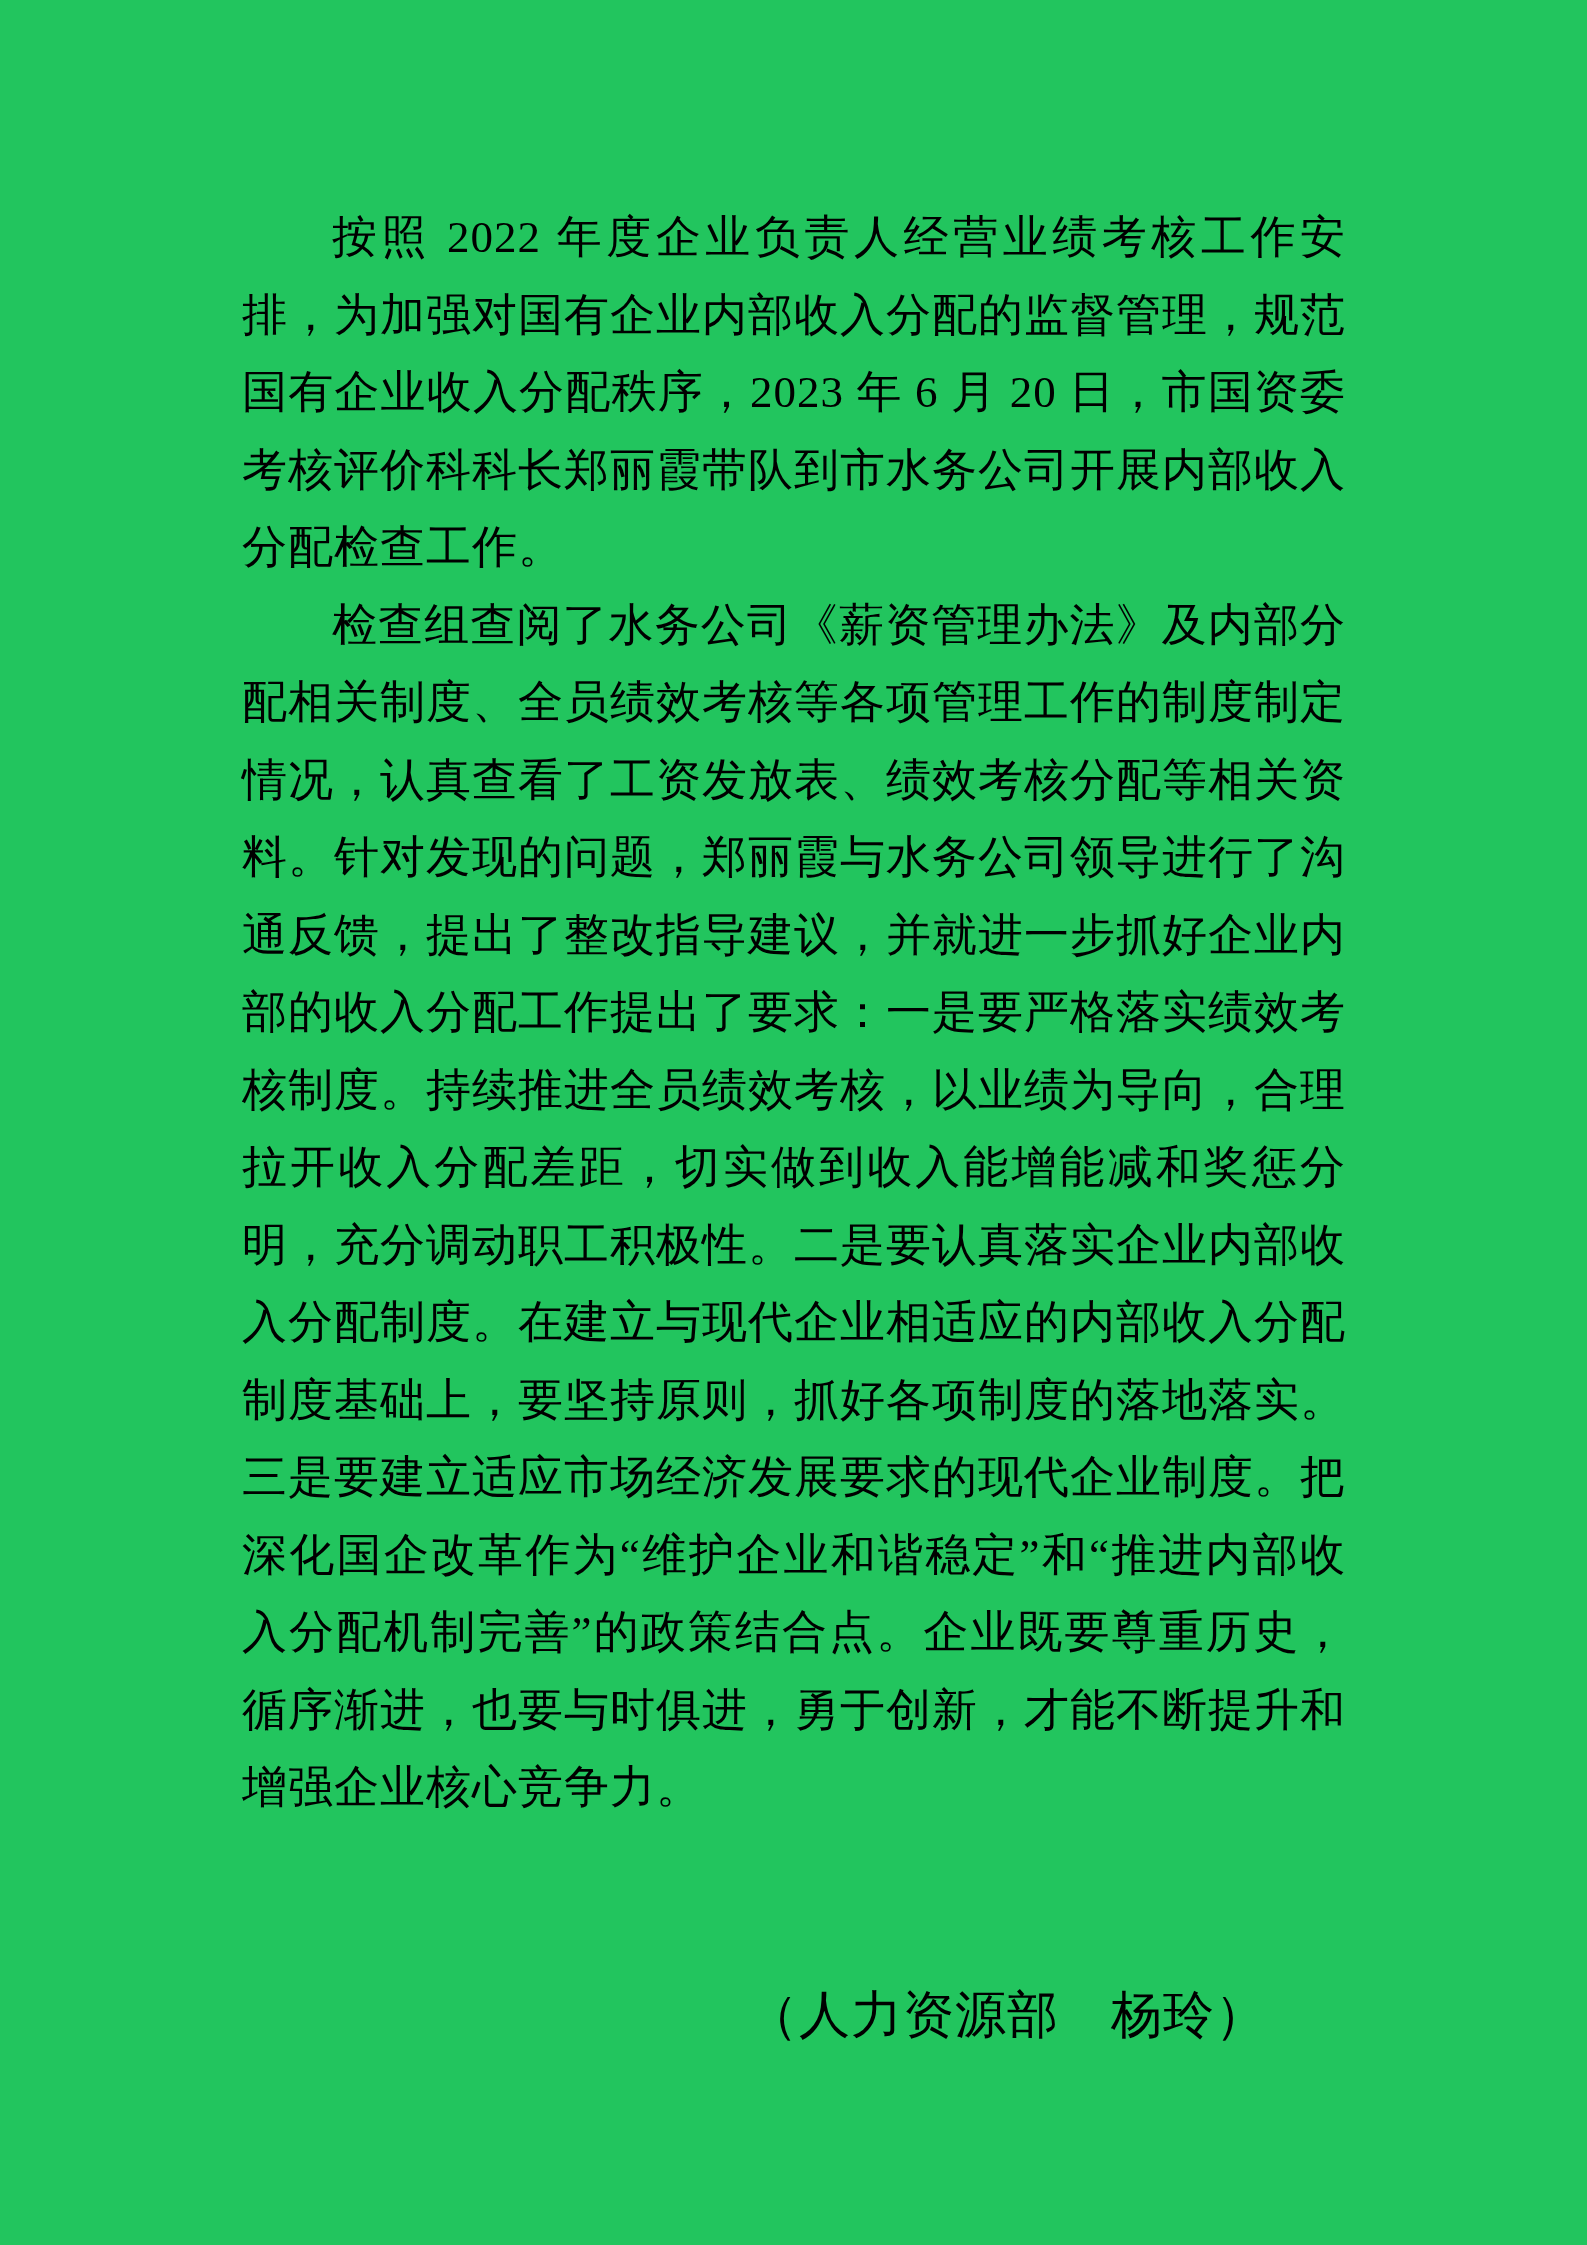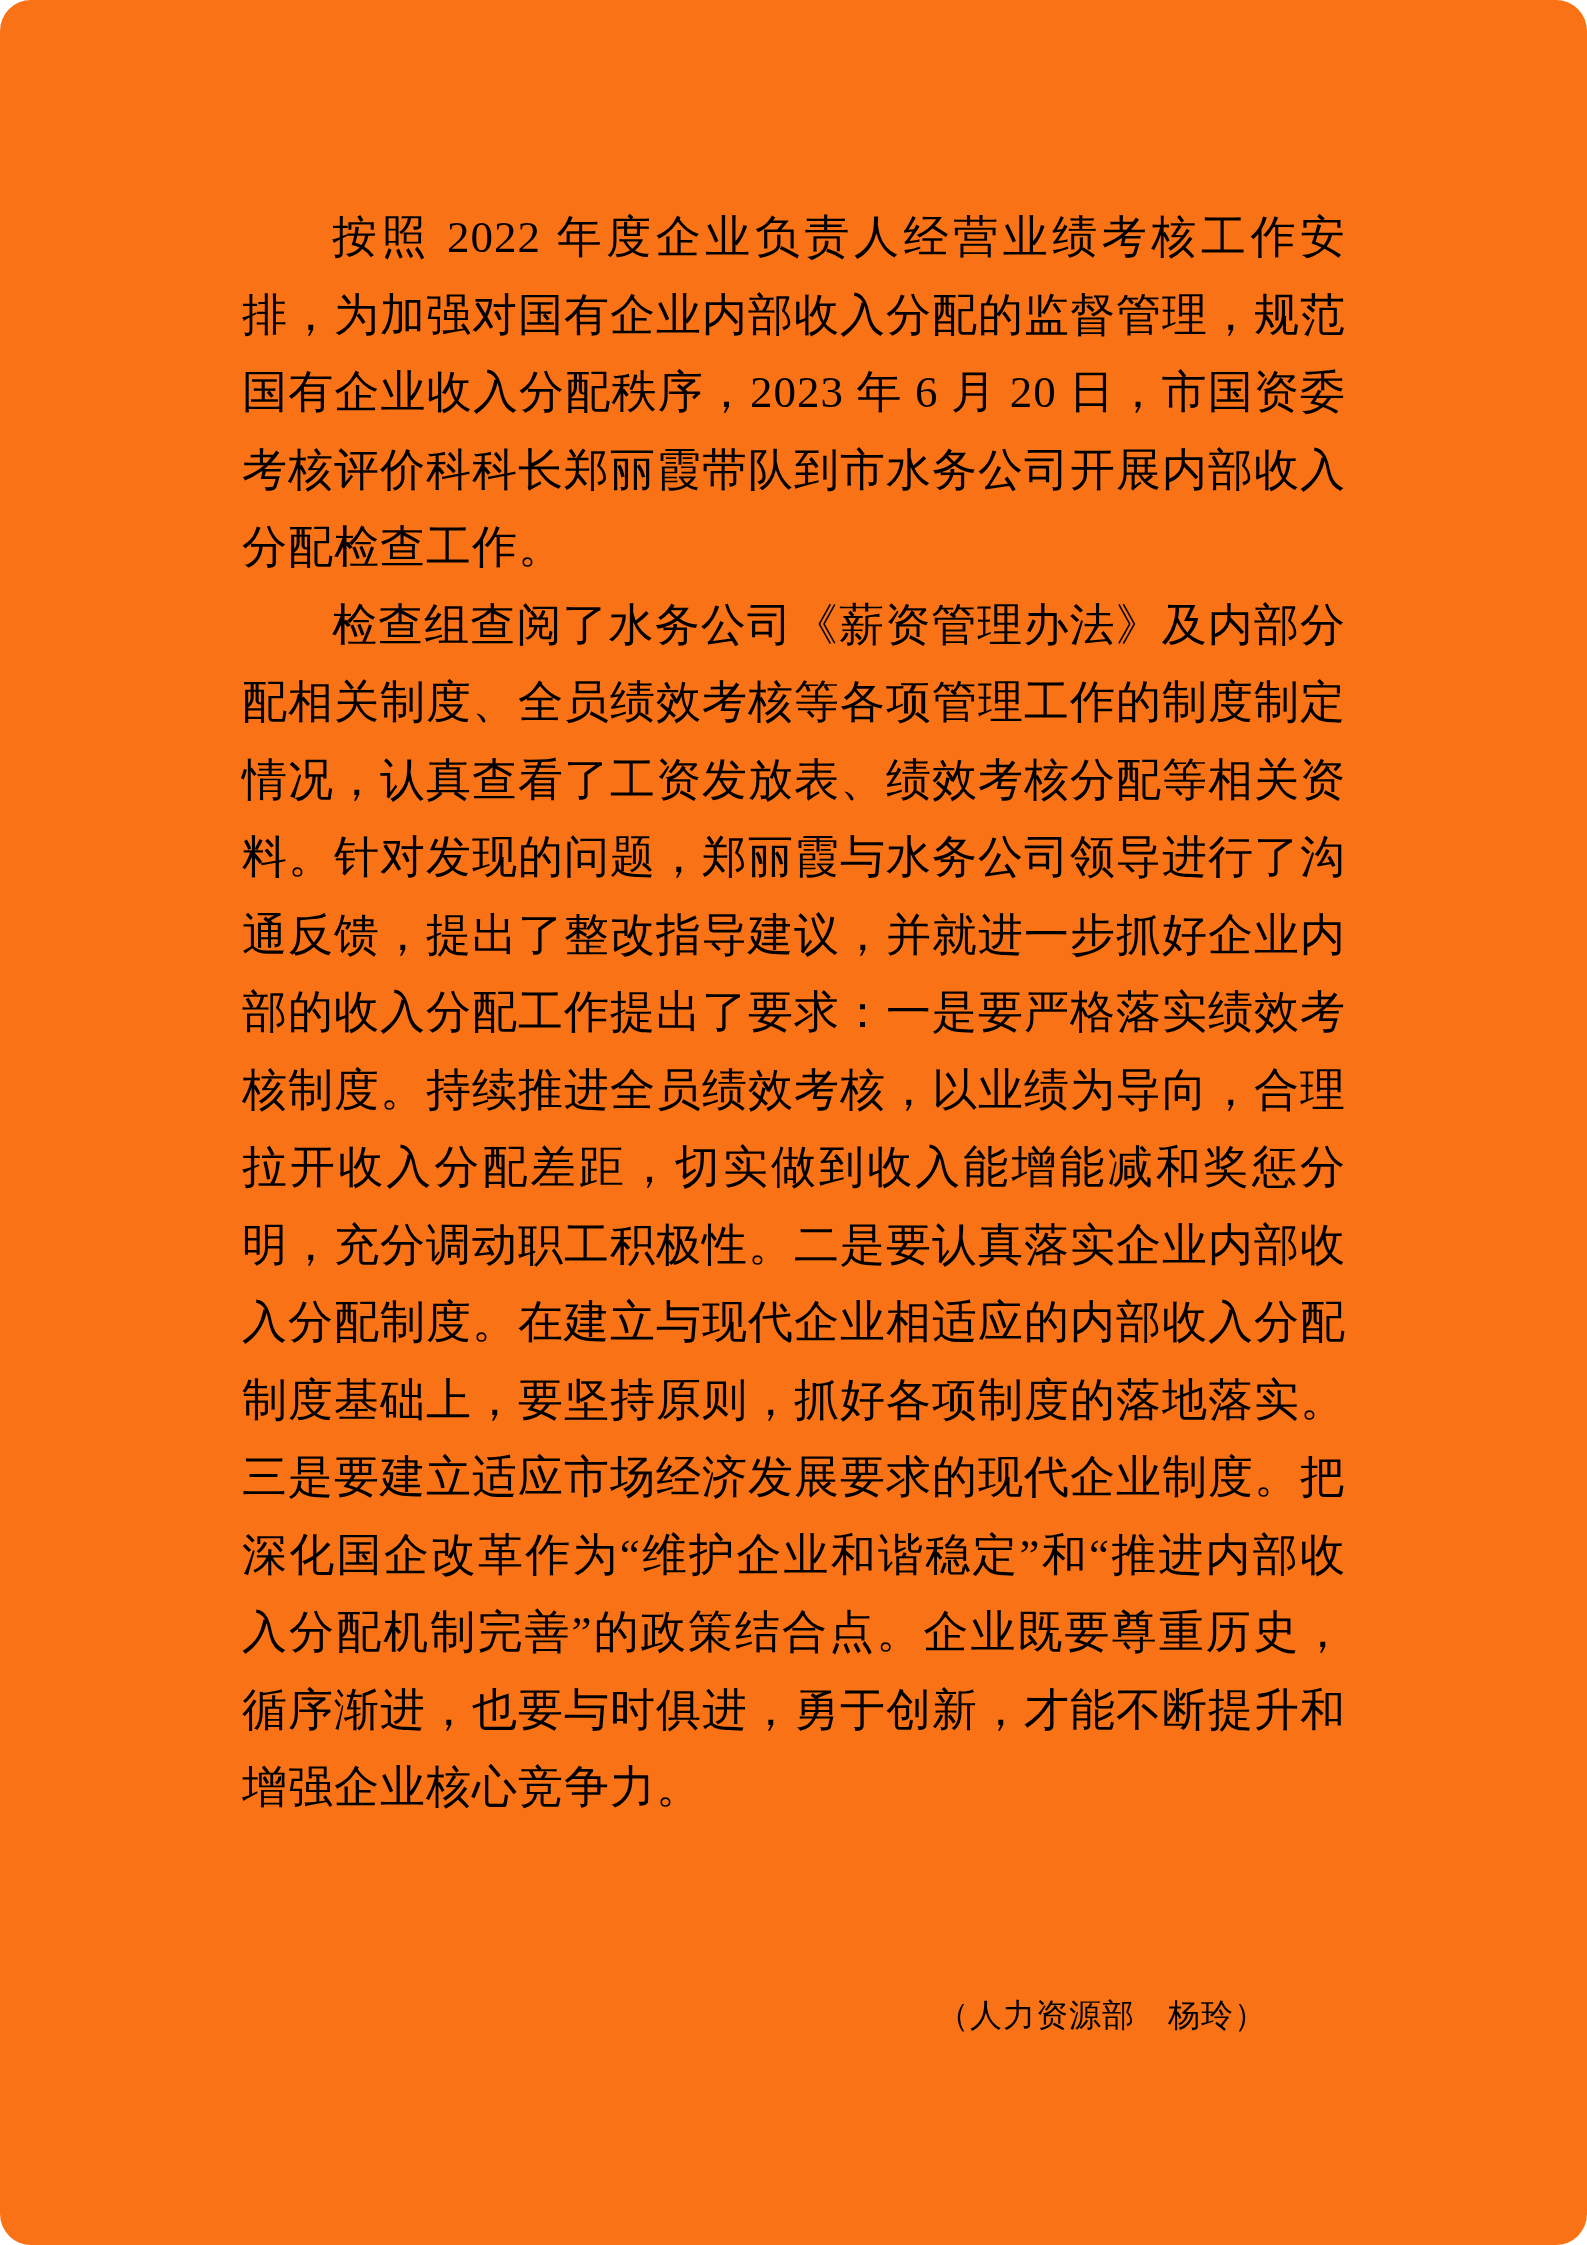--- a/index.html
+++ b/index.html
@@ -13,43 +13,42 @@
     position: relative;
     overflow: hidden;
     font-family: "Liberation Serif", "DejaVu Serif", serif;
   }
   .page {
     position: absolute;
     left: 0;
     top: 0;
     width: 1587px;
     height: 2245px;
-    background: #f97316;
-    border-radius: 31px;
+    background: #22c55e;
   }
   .content {
     position: absolute;
     left: 242px;
     top: 199px;
     width: 1104px;
     color: #000000;
   }
   .para {
     margin: 0;
     font-size: 45px;
     line-height: 77.5px;
     letter-spacing: 1px;
     text-align: justify;
     text-justify: inter-ideograph;
     text-indent: 2em;
     word-break: break-all;
   }
   .signature {
     margin: 150px 0 0 0;
-    font-size: 32px;
+    font-size: 51px;
     line-height: 77.5px;
     letter-spacing: 1px;
     text-align: right;
     padding-right: 79px;
     text-indent: 0;
     color: #000000;
   }
 </style>
 </head>
 <body>

